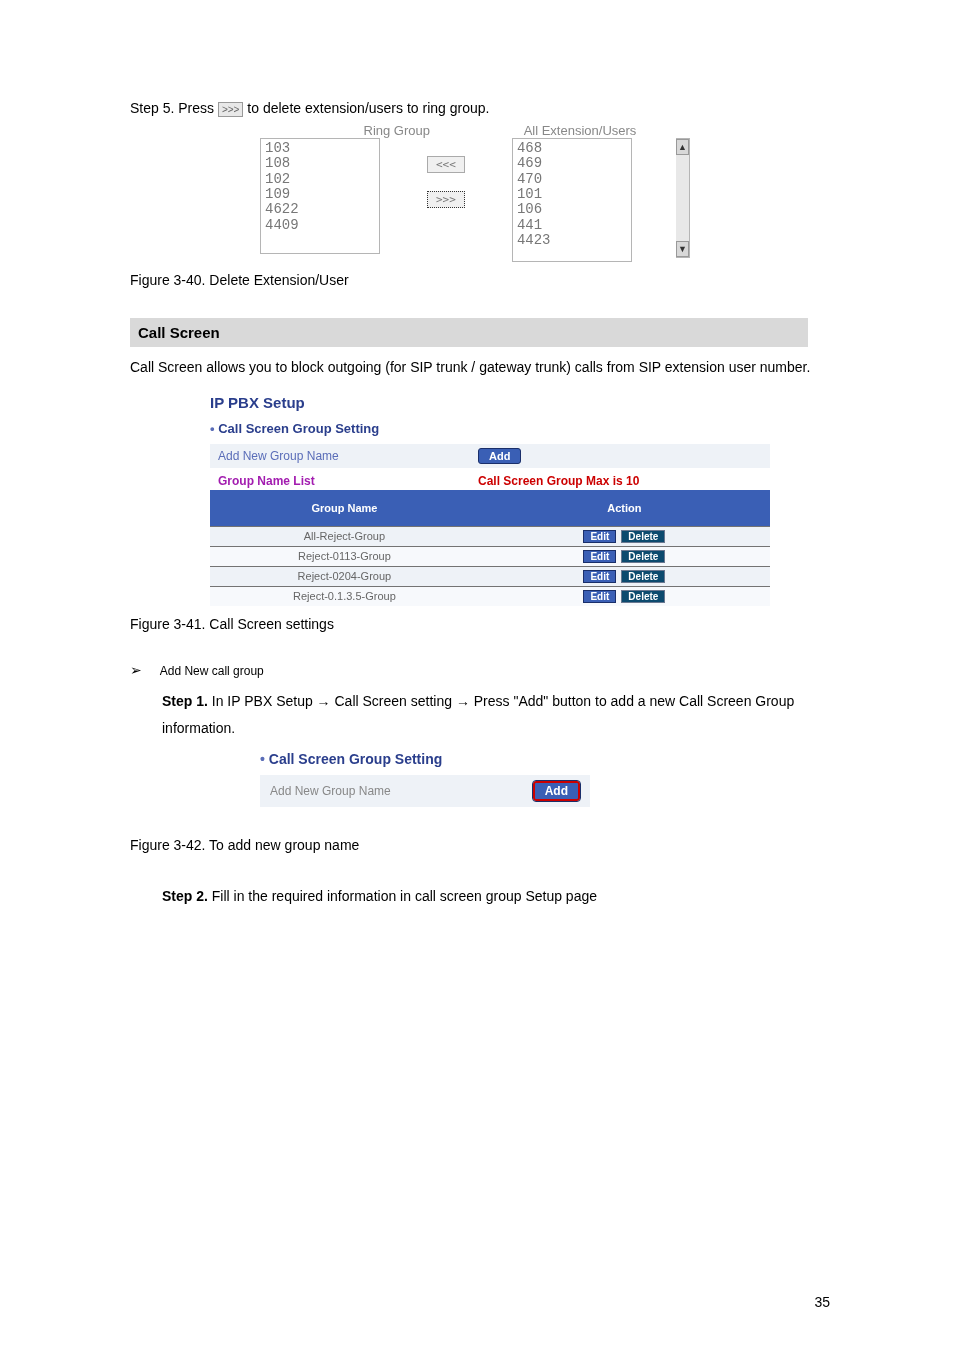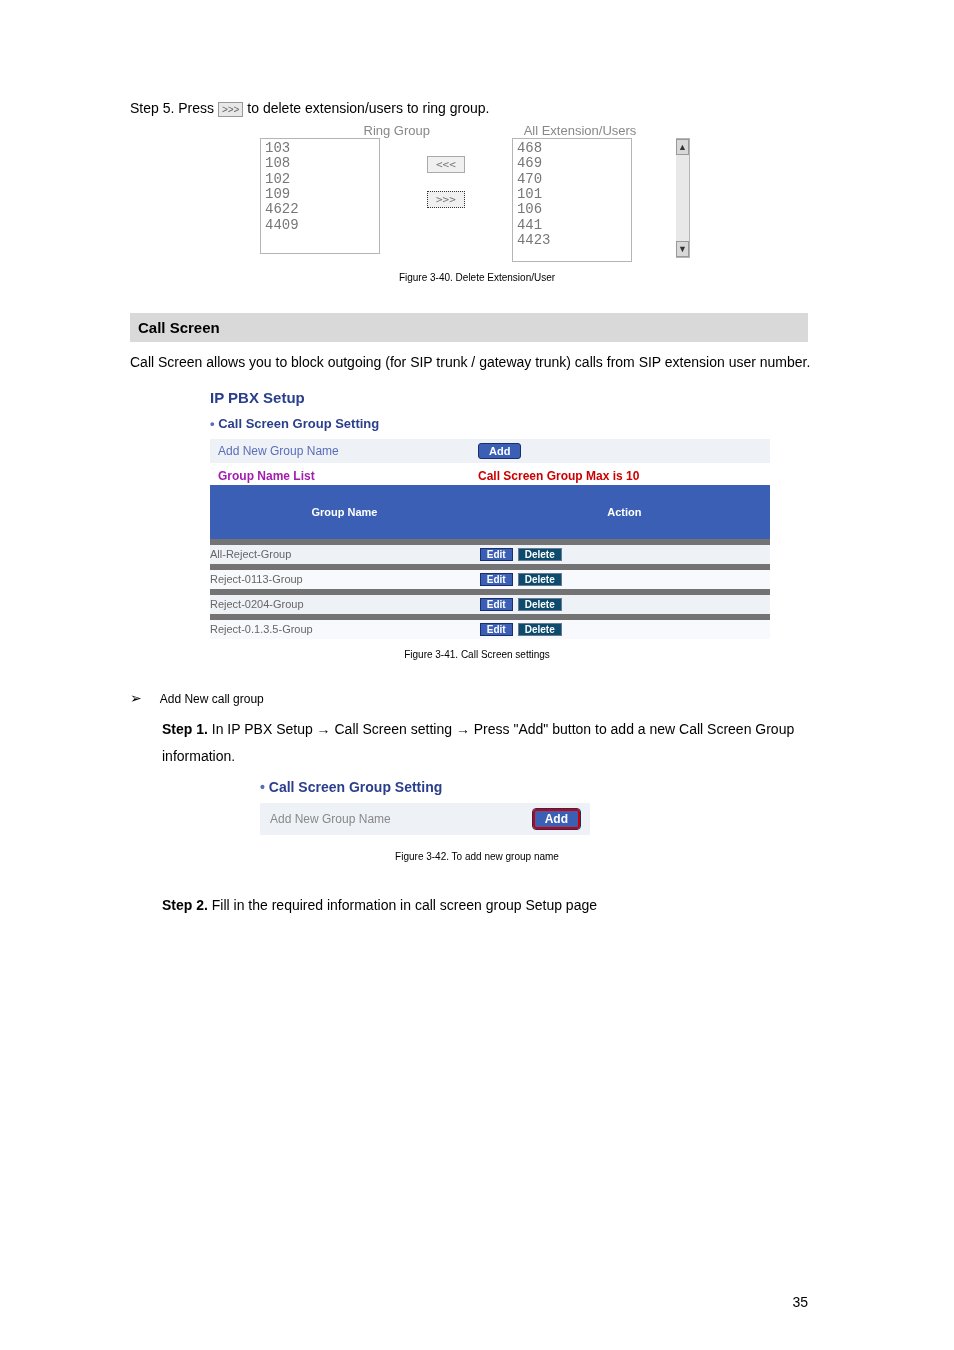--- a/index.html
+++ b/index.html
@@ -97,23 +97,22 @@
     display: flex;
     align-items: center;
     justify-content: center;
     font-size: 9px;
     color: #333;
     box-sizing: border-box;
   }
   .sc-up { top: 0; }
   .sc-down { bottom: 0; }
   .caption {
-    text-align: center;
     margin: 10px 0 30px 0;
-    font-size: 10px;
+    font-size: 14px;
   }
   .section-header {
     background: #d9d9d9;
     font-weight: bold;
     font-size: 15px;
     padding: 6px 8px;
     margin: 30px 16px 8px 0;
   }
   .para {
     line-height: 1.8;
@@ -165,29 +164,29 @@
   .gn-row .c2 { color: #c00; font-weight: bold; }
   .tbl {
     width: 100%;
     border-collapse: collapse;
     font-size: 11px;
   }
   .tbl th {
     background: #3a5fb5;
     color: #fff;
     font-weight: bold;
-    padding: 21px 6px;
+    padding: 12px 6px;
     text-align: center;
   }
   .tbl td {
     background: #eef2f7;
-    padding: 3px 0;
-    text-align: left;
+    padding: 3px 22px;
+    text-align: center;
     color: #666;
-    border-top: 6px solid #737373;
+    border-top: 1px solid #737373;
   }
   .tbl td.alt { background: #f7f9fc; }
   .sm-btn {
     display: inline-block;
     background: #3a5fb5;
     color: #fff;
     border: 1px solid #1a2f6a;
     border-radius: 0;
     font-size: 10px;
     font-weight: bold;
@@ -244,21 +243,21 @@
     border: 2px solid #c00;
     outline: 1px solid #1a2f6a;
     border-radius: 3px;
     font-size: 12px;
     font-weight: bold;
     padding: 1px 10px;
   }
   .page-num {
     position: absolute;
     bottom: 40px;
-    right: 146px;
+    right: 124px;
     font-size: 14px;
     margin-top: 38px;
   }
 </style>
 </head>
 <body>
 
 <div class="page">
 
   <div class="step-line">
@@ -363,21 +362,21 @@
   </div>
 
   <div class="inset-block">
     <div class="csg-title">Call Screen Group Setting</div>
     <div class="csg-row">
       <span class="lbl">Add New Group Name</span>
       <span class="add-btn-big">Add</span>
     </div>
   </div>
 
-  <div class="caption" style="margin-top:16px">Figure 3-42. To add new group name</div>
+  <div class="caption" style="margin-top:30px">Figure 3-42. To add new group name</div>
 
   <div class="step-text">
     <b>Step 2.</b><span> Fill in the required information in call screen group Setup page</span>
   </div>
 
   <div class="page-num">35</div>
 
 </div>
 
 </body></html>

